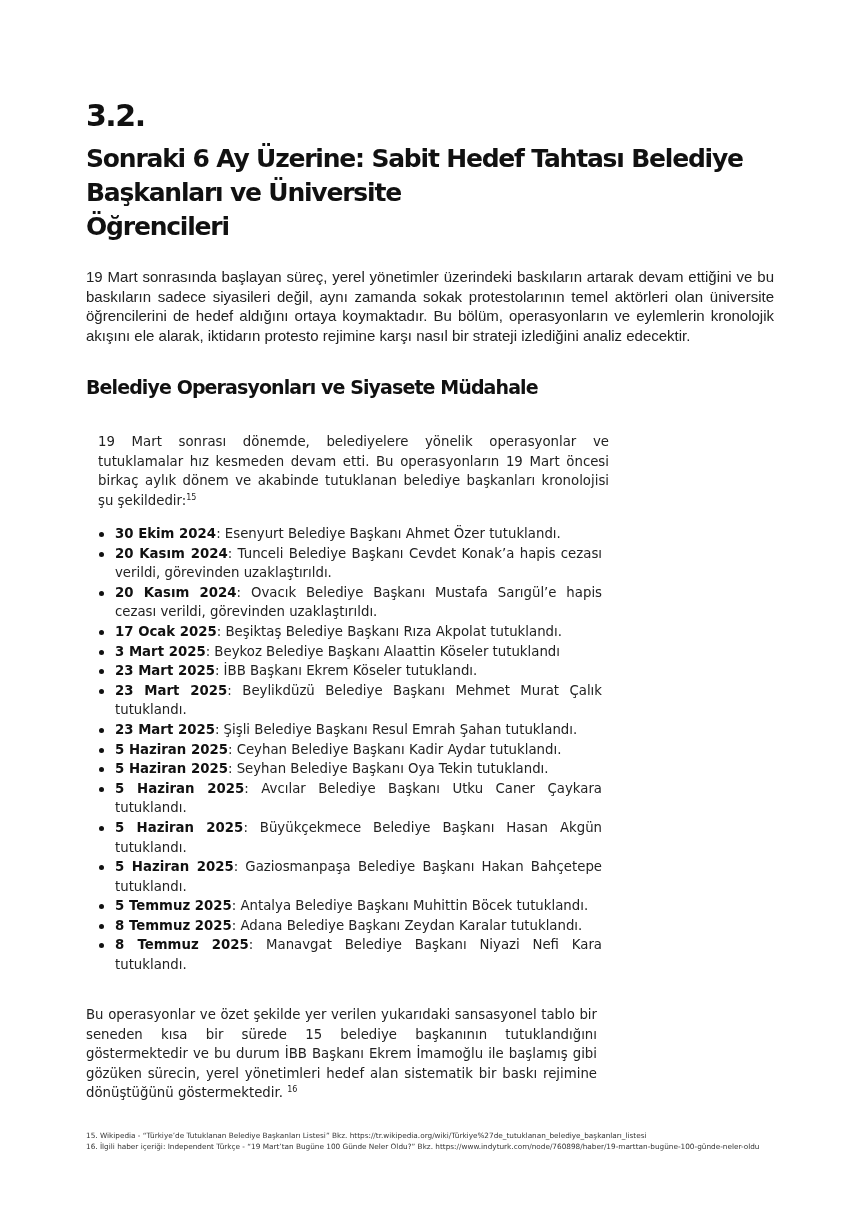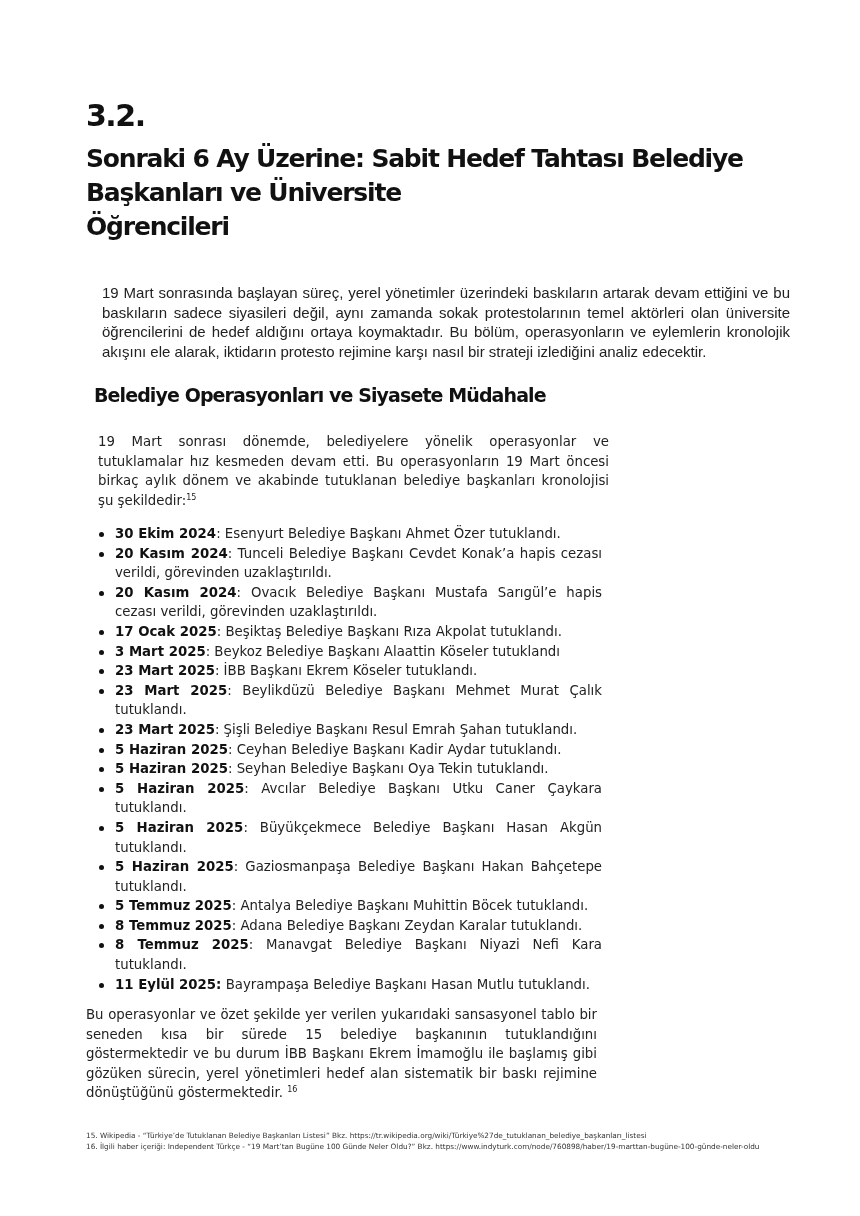--- a/index.html
+++ b/index.html
@@ -14,21 +14,21 @@
   .sec-title {
     position: absolute; left: 86px; top: 130px; width: 700px;
     font-family: "DejaVu Sans", sans-serif; font-weight: bold;
     font-size: 25px; letter-spacing: -1.2px; line-height: 34px; color: #111;
   }
   .sec-title span { display: block; white-space: nowrap; }
 
   .intro {
     position: absolute; left: 86px; top: 255px; width: 688px;
     font-family: "Liberation Sans", sans-serif; font-size: 15px; line-height: 19.6px;
-    text-align: justify; color: #222; margin: 16px;
+    text-align: justify; color: #222; margin: 0;
   }
 
   .sub-h {
     position: absolute; left: 86px; top: 361px;
     font-family: "DejaVu Sans", sans-serif; font-weight: bold;
     font-size: 19px; letter-spacing: -0.9px; line-height: 28px; color: #111; white-space: nowrap;
   }
 
   .lead {
     position: absolute; left: 86px; top: 408px; width: 511px;
@@ -69,42 +69,41 @@
   <div class="sec-num">3.2.</div>
 
   <h1 class="sec-title" style="margin:0;">
     <span>Sonraki 6 Ay Üzerine: Sabit Hedef Tahtası Belediye</span>
     <span>Başkanları ve Üniversite</span>
     <span>Öğrencileri</span>
   </h1>
 
   <p class="intro">19 Mart sonrasında başlayan süreç, yerel yönetimler üzerindeki baskıların artarak devam ettiğini ve bu baskıların sadece siyasileri değil, aynı zamanda sokak protestolarının temel aktörleri olan üniversite öğrencilerini de hedef aldığını ortaya koymaktadır. Bu bölüm, operasyonların ve eylemlerin kronolojik akışını ele alarak, iktidarın protesto rejimine karşı nasıl bir strateji izlediğini analiz edecektir.</p>
 
-  <h2 class="sub-h" style="margin:8px;">Belediye Operasyonları ve Siyasete Müdahale</h2>
+  <h2 class="sub-h" style="margin:0;">Belediye Operasyonları ve Siyasete Müdahale</h2>
 
   <p class="lead"><span>19 Mart sonrası dönemde, belediyelere yönelik operasyonlar ve tutuklamalar hız kesmeden devam etti. Bu operasyonların 19 Mart öncesi birkaç aylık dönem ve akabinde tutuklanan belediye başkanları kronolojisi şu şekildedir:</span><sup>15</sup></p>
 
   <ul class="timeline">
     <li><span class="bullet"></span><span class="date">30 Ekim 2024</span><span>: Esenyurt Belediye Başkanı Ahmet Özer tutuklandı.</span></li>
     <li><span class="bullet"></span><span class="date">20 Kasım 2024</span><span>: Tunceli Belediye Başkanı Cevdet Konak’a hapis cezası verildi, görevinden uzaklaştırıldı.</span></li>
     <li><span class="bullet"></span><span class="date">20 Kasım 2024</span><span>: Ovacık Belediye Başkanı Mustafa Sarıgül’e hapis cezası verildi, görevinden uzaklaştırıldı.</span></li>
     <li><span class="bullet"></span><span class="date">17 Ocak 2025</span><span>: Beşiktaş Belediye Başkanı Rıza Akpolat tutuklandı.</span></li>
     <li><span class="bullet"></span><span class="date">3 Mart 2025</span><span>: Beykoz Belediye Başkanı Alaattin Köseler tutuklandı</span></li>
     <li><span class="bullet"></span><span class="date">23 Mart 2025</span><span>: İBB Başkanı Ekrem Köseler tutuklandı.</span></li>
     <li><span class="bullet"></span><span class="date">23 Mart 2025</span><span>: Beylikdüzü Belediye Başkanı Mehmet Murat Çalık tutuklandı.</span></li>
     <li><span class="bullet"></span><span class="date">23 Mart 2025</span><span>: Şişli Belediye Başkanı Resul Emrah Şahan tutuklandı.</span></li>
     <li><span class="bullet"></span><span class="date">5 Haziran 2025</span><span>: Ceyhan Belediye Başkanı Kadir Aydar tutuklandı.</span></li>
     <li><span class="bullet"></span><span class="date">5 Haziran 2025</span><span>: Seyhan Belediye Başkanı Oya Tekin tutuklandı.</span></li>
     <li><span class="bullet"></span><span class="date">5 Haziran 2025</span><span>: Avcılar Belediye Başkanı Utku Caner Çaykara tutuklandı.</span></li>
     <li><span class="bullet"></span><span class="date">5 Haziran 2025</span><span>: Büyükçekmece Belediye Başkanı Hasan Akgün tutuklandı.</span></li>
     <li><span class="bullet"></span><span class="date">5 Haziran 2025</span><span>: Gaziosmanpaşa Belediye Başkanı Hakan Bahçetepe tutuklandı.</span></li>
     <li><span class="bullet"></span><span class="date">5 Temmuz 2025</span><span>: Antalya Belediye Başkanı Muhittin Böcek tutuklandı.</span></li>
     <li><span class="bullet"></span><span class="date">8 Temmuz 2025</span><span>: Adana Belediye Başkanı Zeydan Karalar tutuklandı.</span></li>
     <li><span class="bullet"></span><span class="date">8 Temmuz 2025</span><span>: Manavgat Belediye Başkanı Niyazi Nefi Kara tutuklandı.</span></li>
-    <li><span class="bullet"></span><span class="date">11 Eylül 2025:</span><span> Bayrampaşa Belediye Başkanı Hasan Mutlu tutuklandı.</span></li>
   </ul>
 
   <p class="closing"><span>Bu operasyonlar ve özet şekilde yer verilen yukarıdaki sansasyonel tablo bir seneden kısa bir sürede 15 belediye başkanının tutuklandığını göstermektedir ve bu durum İBB Başkanı Ekrem İmamoğlu ile başlamış gibi gözüken sürecin, yerel yönetimleri hedef alan sistematik bir baskı rejimine dönüştüğünü göstermektedir.</span> <sup>16</sup></p>
 
   <div class="footnotes">
     <div>15.  Wikipedia - “Türkiye’de Tutuklanan Belediye Başkanları Listesi” Bkz. https://tr.wikipedia.org/wiki/Türkiye%27de_tutuklanan_belediye_başkanları_listesi</div>
     <div class="wrap2">16. İlgili haber içeriği: Independent Türkçe - “19 Mart’tan Bugüne 100 Günde Neler Oldu?” Bkz. https://www.indyturk.com/node/760898/haber/19-marttan-bugüne-100-günde-neler-oldu</div>
   </div>
 
 </div>

